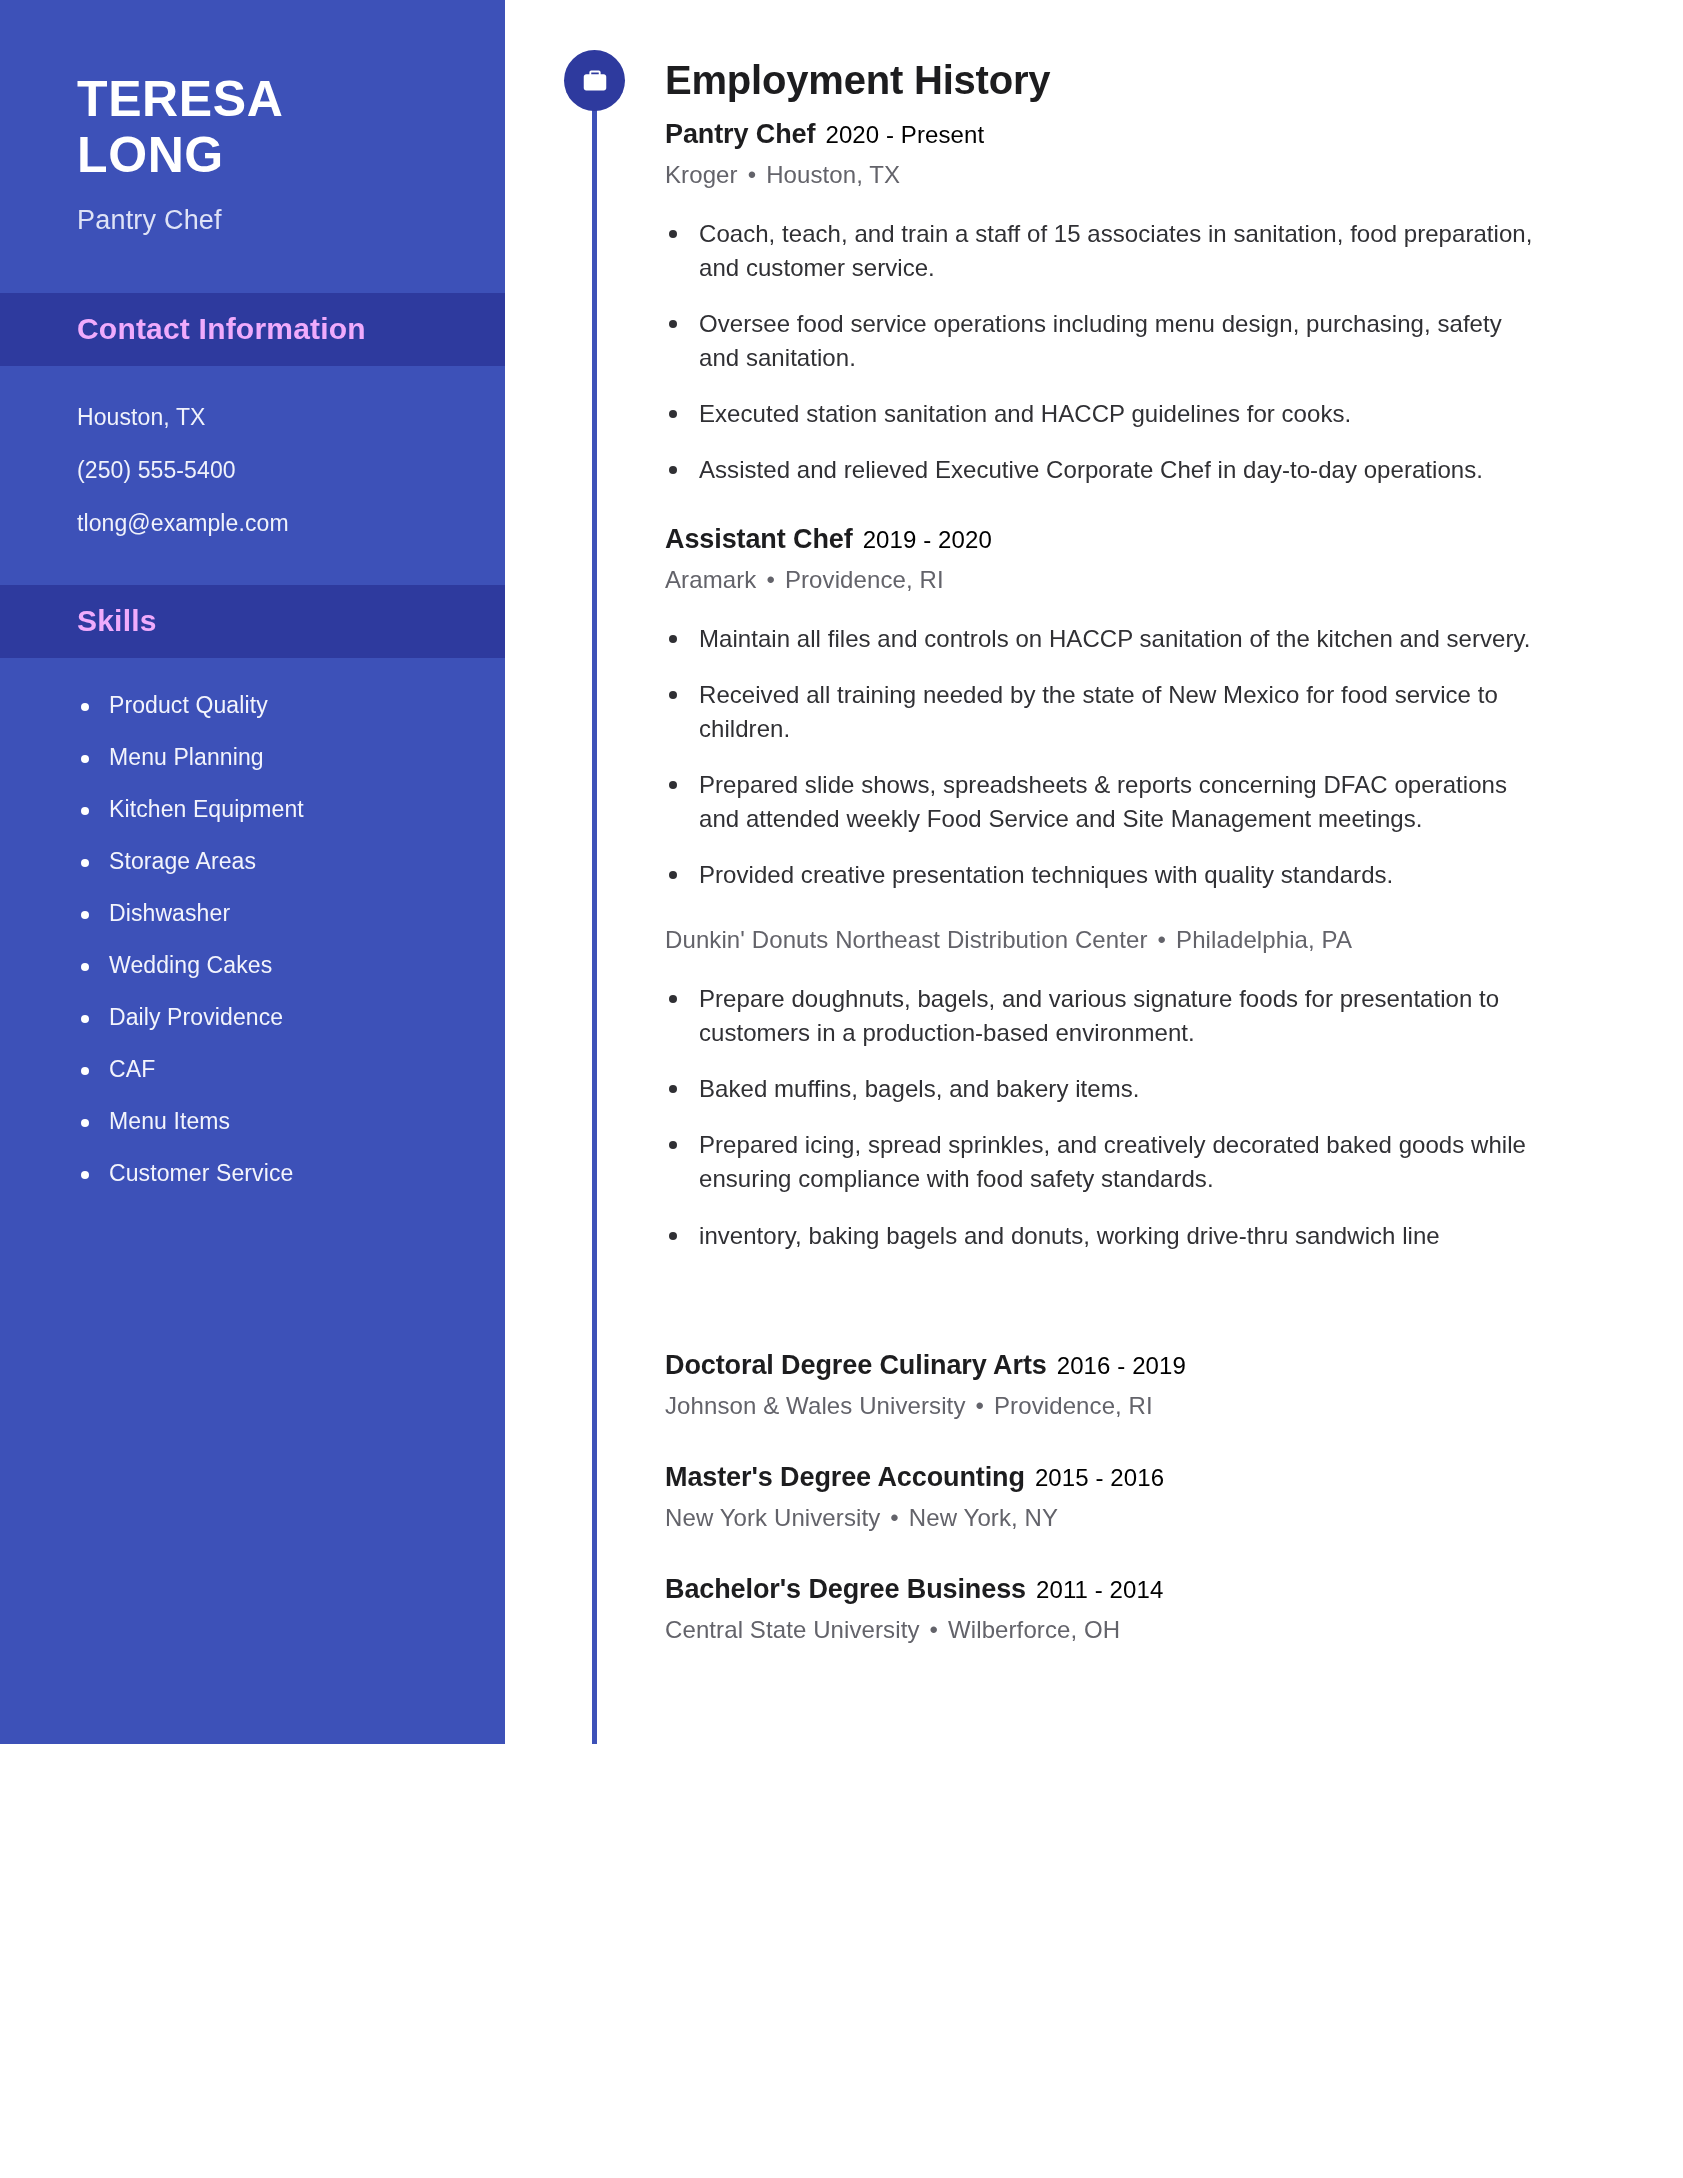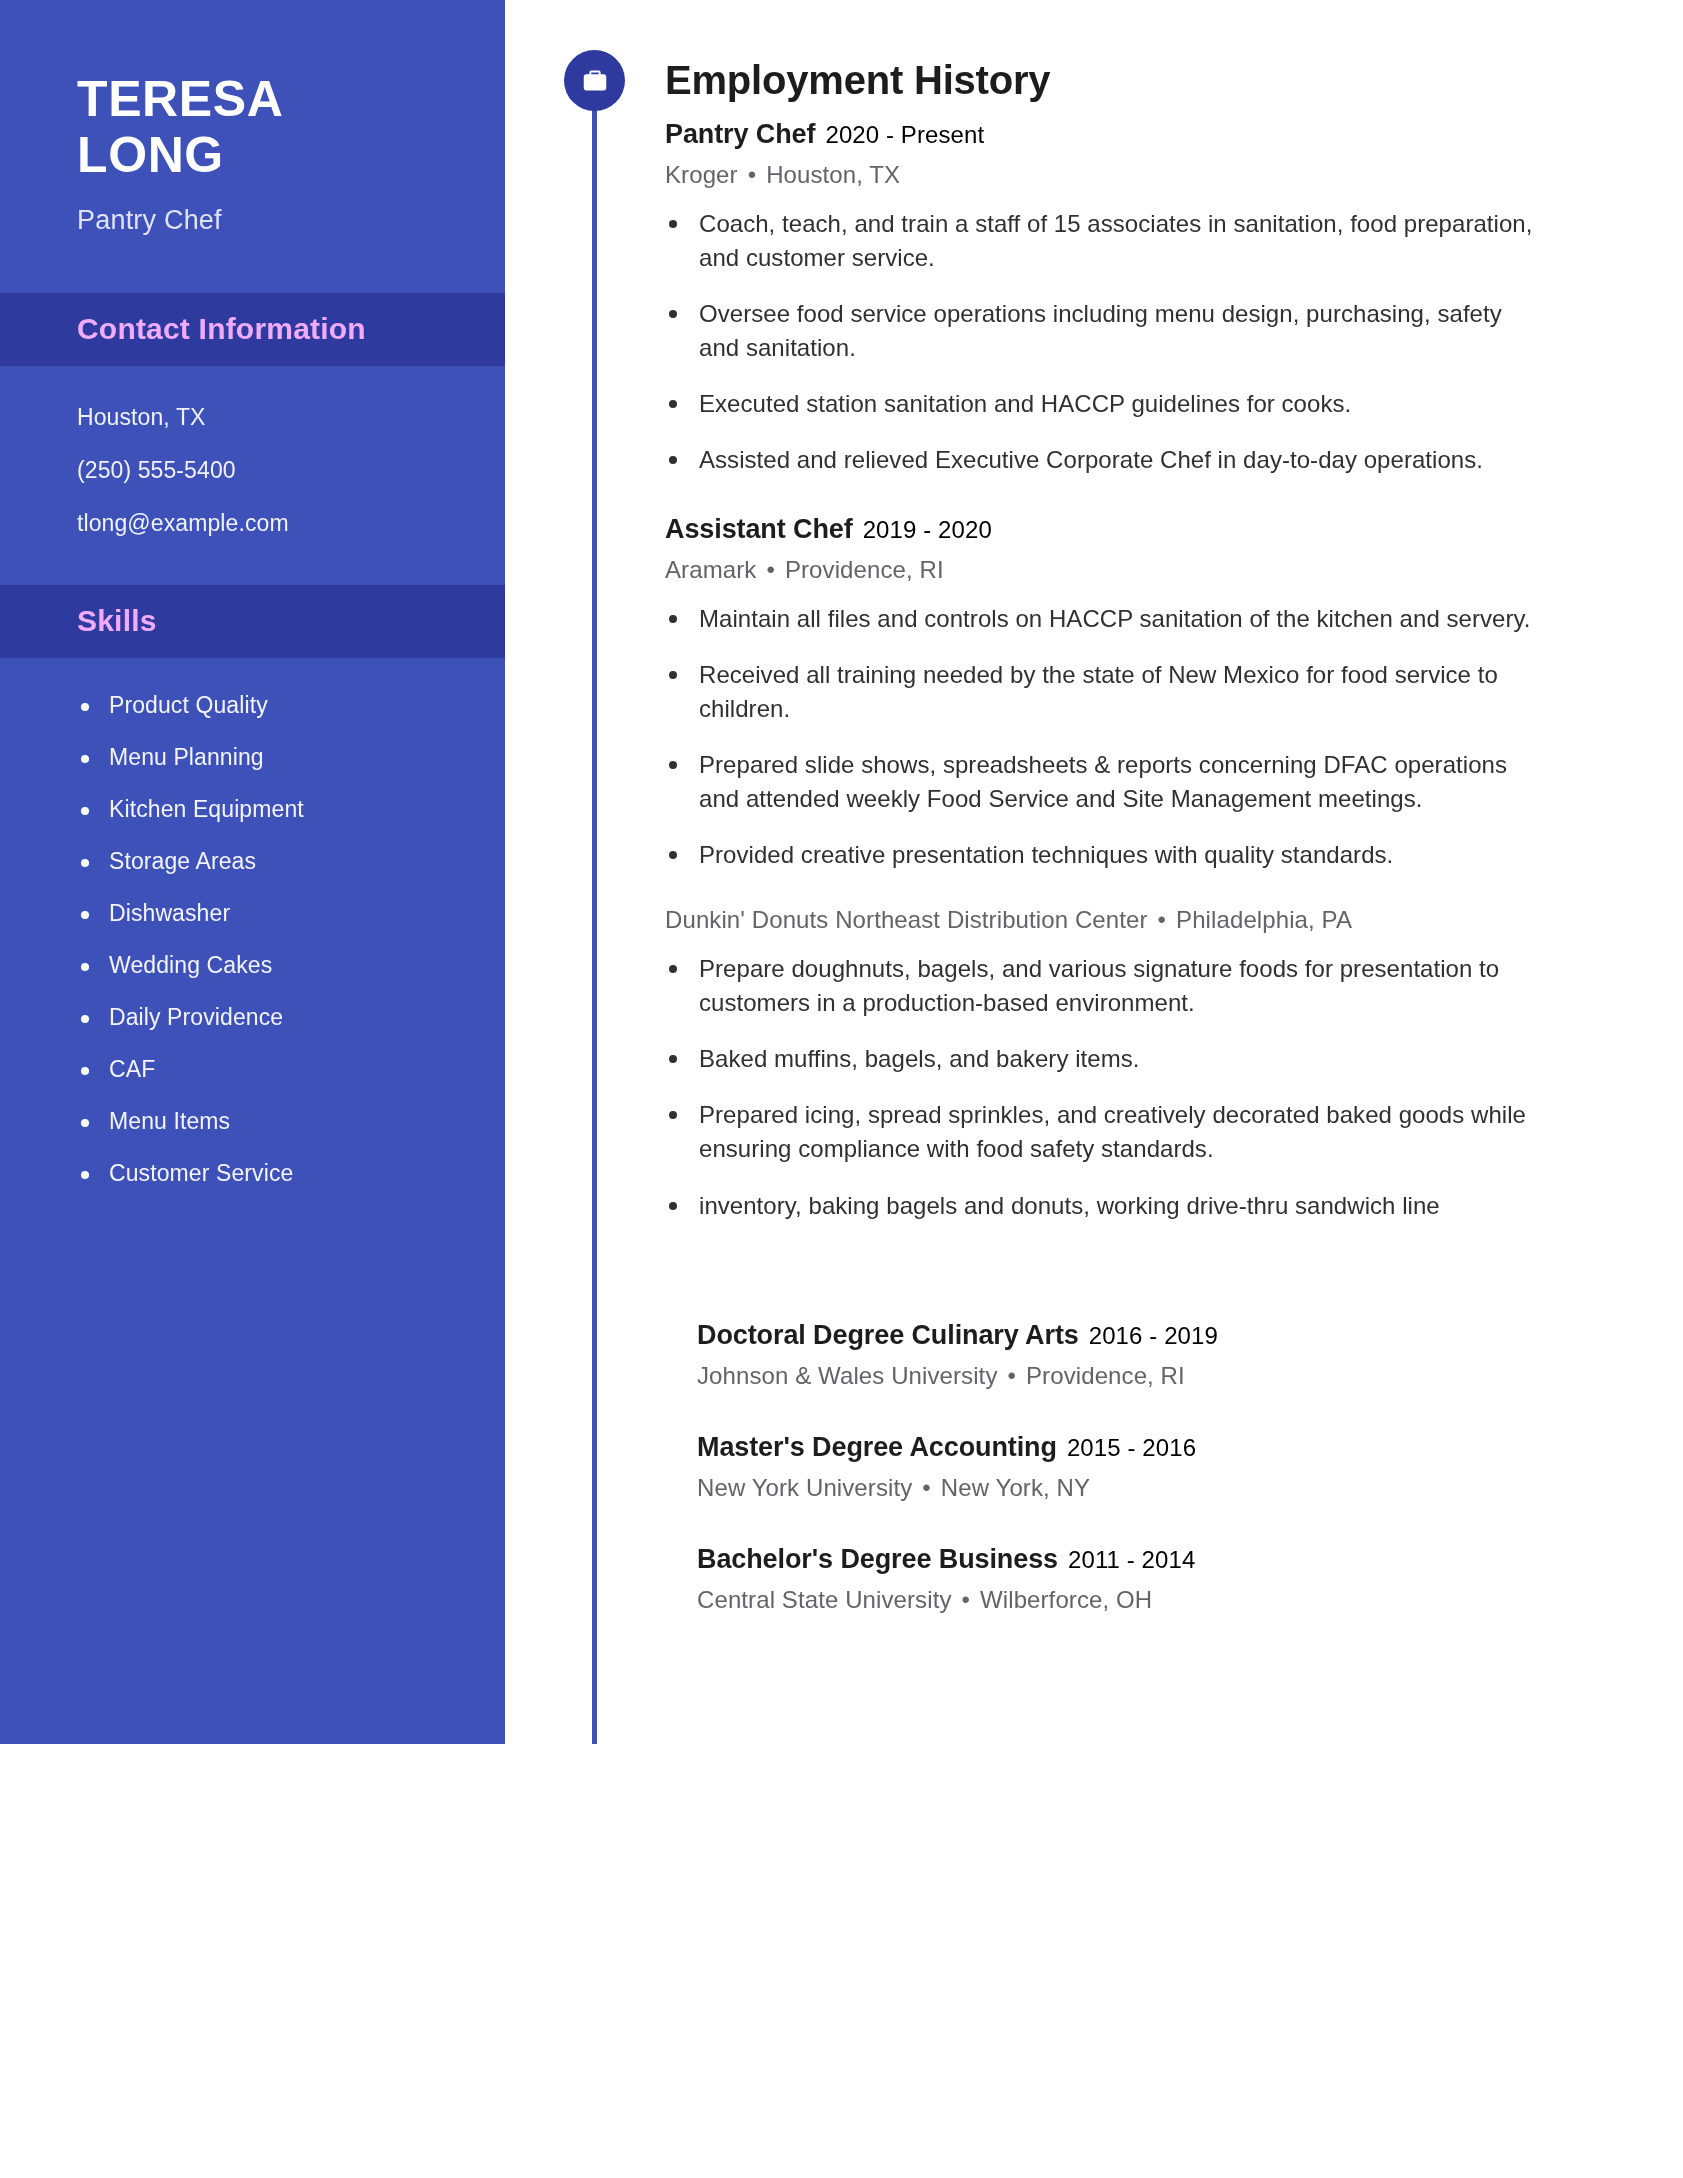--- a/index.html
+++ b/index.html
@@ -183,21 +183,21 @@
   }
 
   .entry-meta .sep {
     display: inline-block;
     margin: 0 10px;
     color: #63636a;
   }
 
   .entry-bullets {
     list-style: none;
-    margin-top: 18px;
+    margin-top: 28px;
     margin-bottom: 34px;
   }
 
   .entry-bullets li {
     position: relative;
     font-size: 24px;
     line-height: 1.42;
     color: #303034;
     padding-left: 34px;
     margin-bottom: 22px;
@@ -211,21 +211,21 @@
     top: 13px;
     width: 8px;
     height: 8px;
     border-radius: 50%;
     background: #303034;
   }
 
   .emp-section { padding-top: 46px; }
   .edu-section { padding-top: 59px; }
 
-  .edu-entry { margin-bottom: 40px; margin-left: 32px; }
+  .edu-entry { margin-bottom: 40px; }
   .edu-entry:last-child { margin-bottom: 0; }
 </style>
 </head>
 <body>
 
 <div class="page">
 
   <aside class="sidebar">
 
     <div class="sidebar-header">

